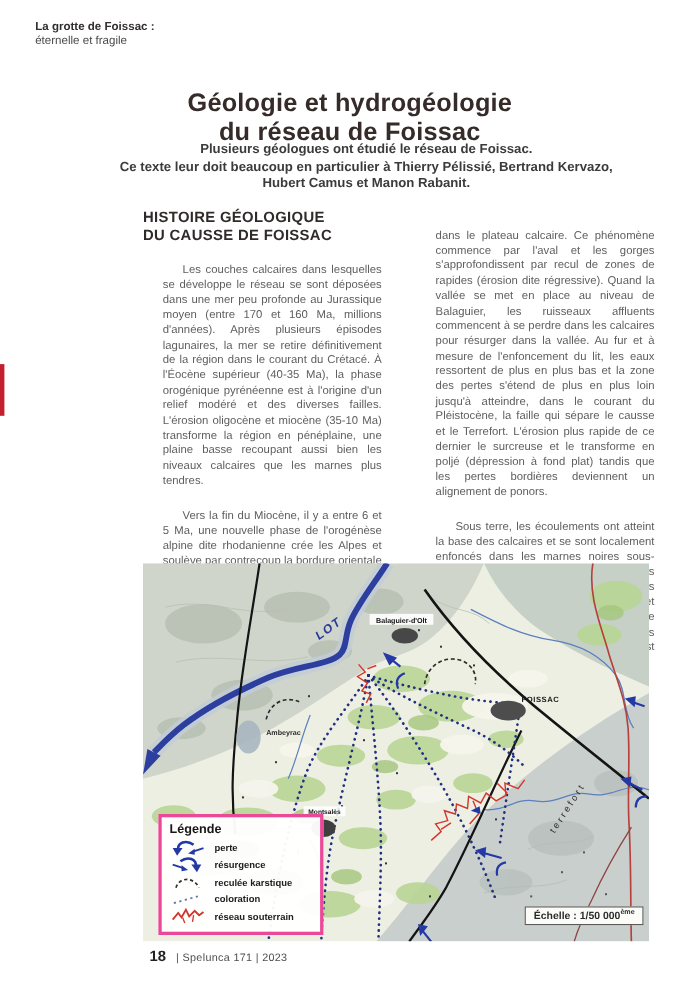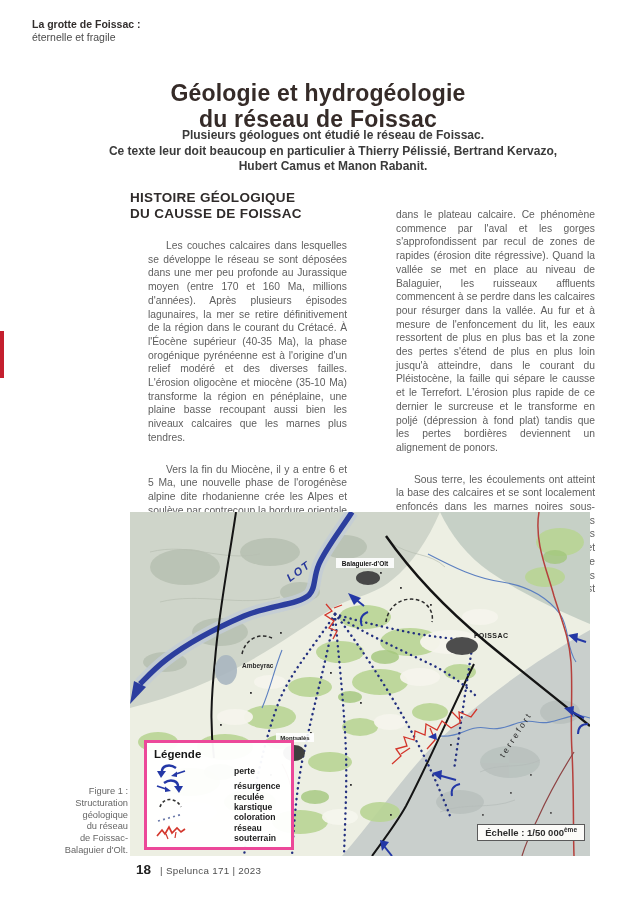--- a/index.html
+++ b/index.html
@@ -24,21 +24,21 @@
   .col p{margin:18px;}
   .col p.indent{text-indent:18px;}
   
   .figure-caption{position:absolute;left:36px;top:786px;width:92px;text-align:right;
                   font-size:9.3px;line-height:11.8px;color:#666;}
   .map{position:absolute;left:130px;top:512px;width:460px;height:344px;overflow:hidden;}
   .map svg{display:block;}
   .map-legend{position:absolute;left:14px;top:228px;width:150px;background:rgba(255,255,255,.96);
               border:3px solid #ec4899;padding:5px 7px 6px 7px;box-sizing:border-box;}
   .map-legend .lg-title{font-size:11.5px;font-weight:bold;color:#171717;margin-bottom:3px;}
-  .lg-row{display:flex;align-items:center;height:15.5px;gap:39px;}
+  .lg-row{display:flex;align-items:center;height:15.5px;}
   .lg-row svg{flex:0 0 34px;}
   .lg-row .lg-label{font-size:8.6px;font-weight:bold;color:#1d1d1d;margin-left:7px;}
   .map-scale{position:absolute;right:5px;bottom:15px;background:#fbfbf8;border:1px solid #5a5a5a;
              padding:1px 7px 2px 7px;font-size:9.5px;font-weight:bold;color:#2c2c2c;}
   .map-scale sup{font-size:6.5px;}
   
   .footer{position:absolute;left:92px;top:862px;display:flex;align-items:baseline;margin-left:44px;}
   .footer .pn{font-size:13.5px;font-weight:bold;color:#222;}
   .footer .jn{font-size:9.8px;color:#4f4f4f;margin-left:9px;letter-spacing:.3px;}
 </style>
@@ -72,28 +72,20 @@
     </div>
     <p class="indent">Les couches calcaires dans lesquelles se développe le réseau se sont déposées dans une mer peu profonde au Jurassique moyen (entre 170 et 160 Ma, millions d'années). Après plusieurs épisodes lagunaires, la mer se retire définitivement de la région dans le courant du Crétacé. À l'Éocène supérieur (40-35 Ma), la phase orogénique pyrénéenne est à l'origine d'un relief modéré et des diverses failles. L'érosion oligocène et miocène (35-10 Ma) transforme la région en pénéplaine, une plaine basse recoupant aussi bien les niveaux calcaires que les marnes plus tendres.</p>
     <p class="indent">Vers la fin du Miocène, il y a entre 6 et 5 Ma, une nouvelle phase de l'orogénèse alpine dite rhodanienne crée les Alpes et soulève par contrecoup la bordure orientale du Massif central dont l'ensemble est très faiblement incliné (~ 1°) vers l'ouest – nord-ouest. Localement, la pénéplaine est soulevée d'au moins 350 m et la vallée du Lot s'encaisse progressivement</p>
   </div>
 
   <div class="col col-right">
     <p>dans le plateau calcaire. Ce phénomène commence par l'aval et les gorges s'approfondissent par recul de zones de rapides (érosion dite régressive). Quand la vallée se met en place au niveau de Balaguier, les ruisseaux affluents commencent à se perdre dans les calcaires pour résurger dans la vallée. Au fur et à mesure de l'enfoncement du lit, les eaux ressortent de plus en plus bas et la zone des pertes s'étend de plus en plus loin jusqu'à atteindre, dans le courant du Pléistocène, la faille qui sépare le causse et le Terrefort. L'érosion plus rapide de ce dernier le surcreuse et le transforme en poljé (dépression à fond plat) tandis que les pertes bordières deviennent un alignement de ponors.</p>
     <p class="indent">Sous terre, les écoulements ont atteint la base des calcaires et se sont localement enfoncés dans les marnes noires sous-jacentes souvent visibles à la base des galeries actives. De même, les résurgences actuelles du Moulin de Lève et de Roquevinières se situent au voisinage de contact entre les deux formations tandis que l'orifice fossile de Roquepaillasse est nettement au-dessus.</p>
   </div>
 
-  <div class="figure-caption">
-    <div>Figure 1 :</div>
-    <div>Structuration</div>
-    <div>géologique</div>
-    <div>du réseau</div>
-    <div>de Foissac-</div>
-    <div>Balaguier d'Olt.</div>
-  </div>
 
   <div class="map">
     <svg width="460" height="344" viewBox="0 0 460 344">
 
       <rect x="0" y="0" width="460" height="344" fill="#edefe3"></rect>
       <path d="M460,118 L460,344 L212,344 C245,306 275,262 305,232 C345,192 402,150 460,118 Z" fill="#c9cfcc"></path>
       <path d="M0,0 L310,0 C298,28 282,52 262,68 C240,86 220,84 200,98 C175,114 150,132 118,150 C85,168 45,185 0,196 Z" fill="#cfd5ca"></path>
       <path d="M310,0 L460,0 L460,112 C420,95 390,80 360,60 C338,45 320,22 310,0 Z" fill="#c6d0c6"></path>
 
       <g fill="#b4bdae" opacity="0.75">

